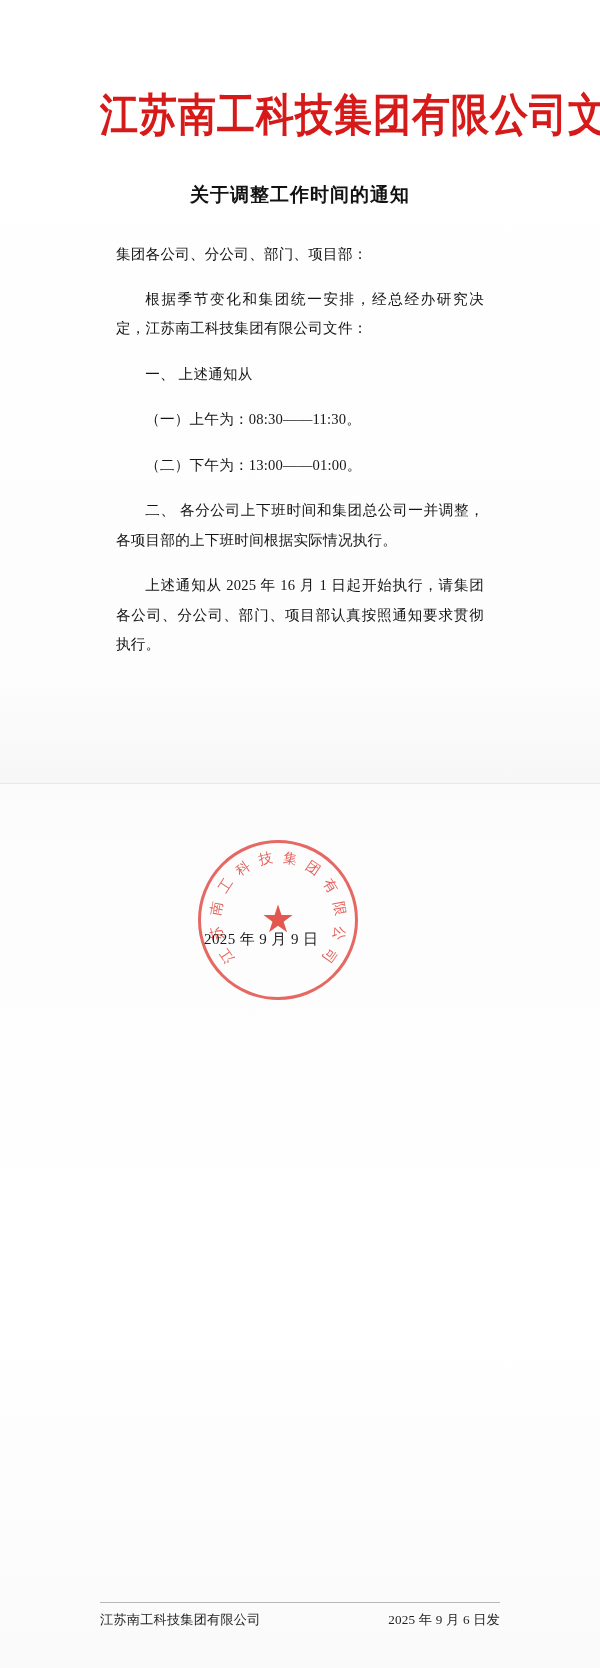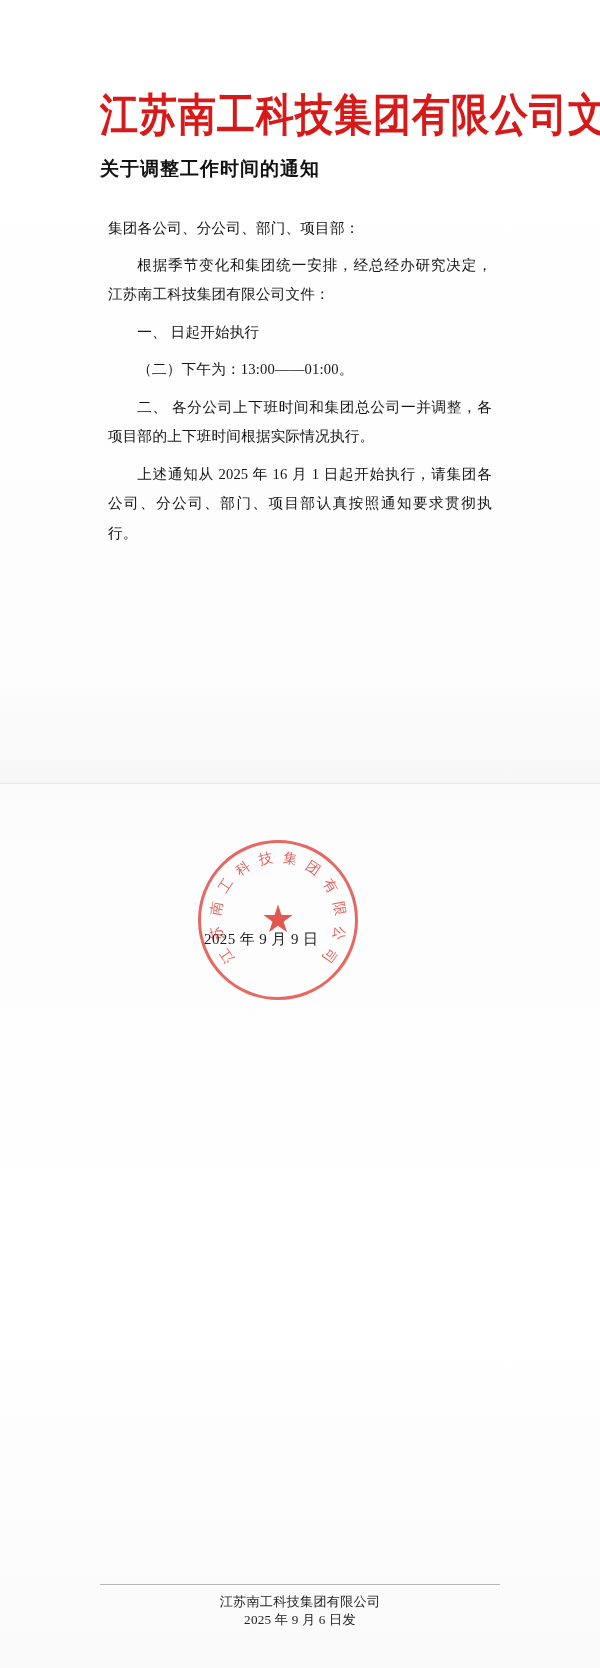--- a/index.html
+++ b/index.html
@@ -64,38 +64,38 @@
     color: #1a1a1a;
   }
   .red-rule {
     width: 400px;
     height: 2px;
     background: #d61a1a;
     margin: 11px auto 0 auto;
   }
 
   .doc-title {
-    margin-top: 22px;
-    text-align: left;
+    margin-top: 48px;
+    text-align: center;
     font-size: 19px;
     font-weight: 700;
     letter-spacing: 1px;
     color: #121212;
   }
 
   .body-text {
     margin-top: 32px;
     font-size: 14.6px;
     line-height: 2.02;
     color: #141414;
     letter-spacing: 0.2px;
     text-align: justify;
   }
   .body-text p {
-    margin: 8px;
+    margin: 16px;
   }
   .indent2 { text-indent: 2em; }
 
   
   .seal-area {
     position: relative;
     height: 360px;
   }
   .seal {
     position: absolute;
@@ -159,40 +159,40 @@
   }
   .footer-row {
     width: 400px;
     margin: 0 auto;
     display: flex;
     justify-content: space-between;
     align-items: center;
     font-size: 13.2px;
     color: #1f1f1f;
     letter-spacing: 0.2px;
-    flex-direction: column;
   }
 </style>
 </head>
 <body>
 
 <div class="page page-one">
   <div class="sheet-inner">
 
     <div class="letterhead">
       <div class="letterhead-title">江苏南工科技集团有限公司文件</div>
     </div>
 
 
     <div class="doc-title">关于调整工作时间的通知</div>
 
     <div class="body-text">
       <p>集团各公司、分公司、部门、项目部：</p>
       <p class="indent2">根据季节变化和集团统一安排，经总经办研究决定，江苏南工科技集团有限公司文件：</p>
-      <p class="indent2">一、 日起开始执行</p>
+      <p class="indent2">一、 上述通知从</p>
+      <p class="indent2">（一）上午为：08:30——11:30。</p>
       <p class="indent2">（二）下午为：13:00——01:00。</p>
       <p class="indent2">二、 各分公司上下班时间和集团总公司一并调整，各项目部的上下班时间根据实际情况执行。</p>
       <p class="indent2">上述通知从 2025 年 16 月 1 日起开始执行，请集团各公司、分公司、部门、项目部认真按照通知要求贯彻执行。</p>
     </div>
 
   </div>
 </div>
 
 <div class="page page-two">
   <div class="seal-area">

